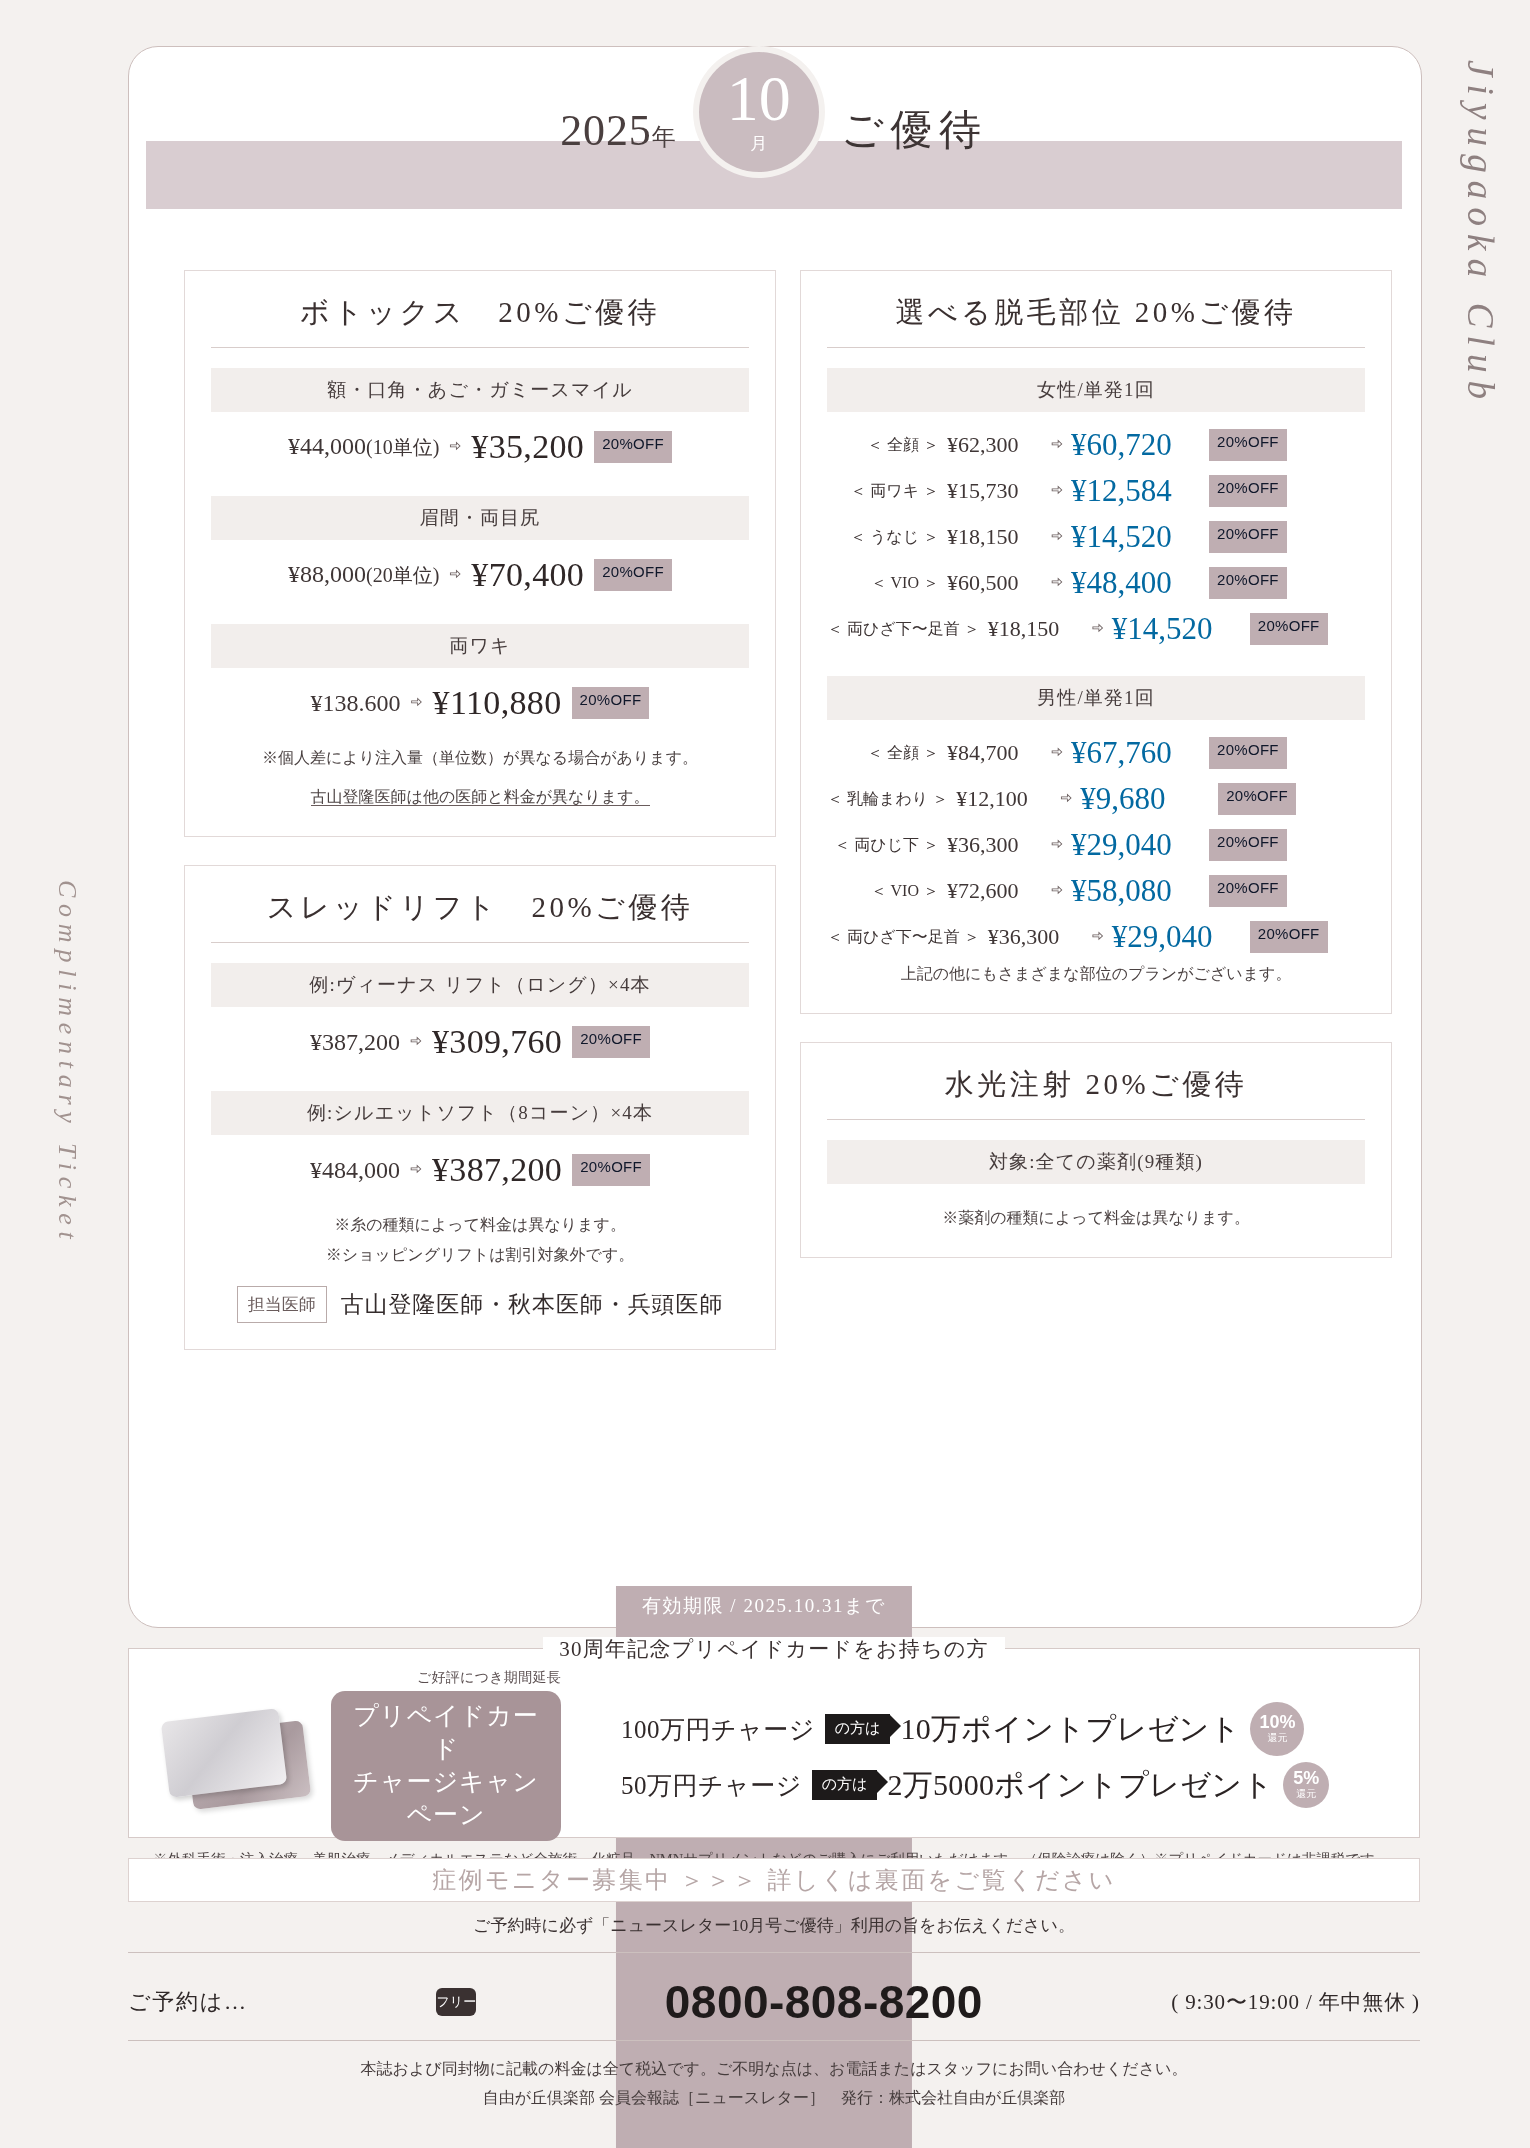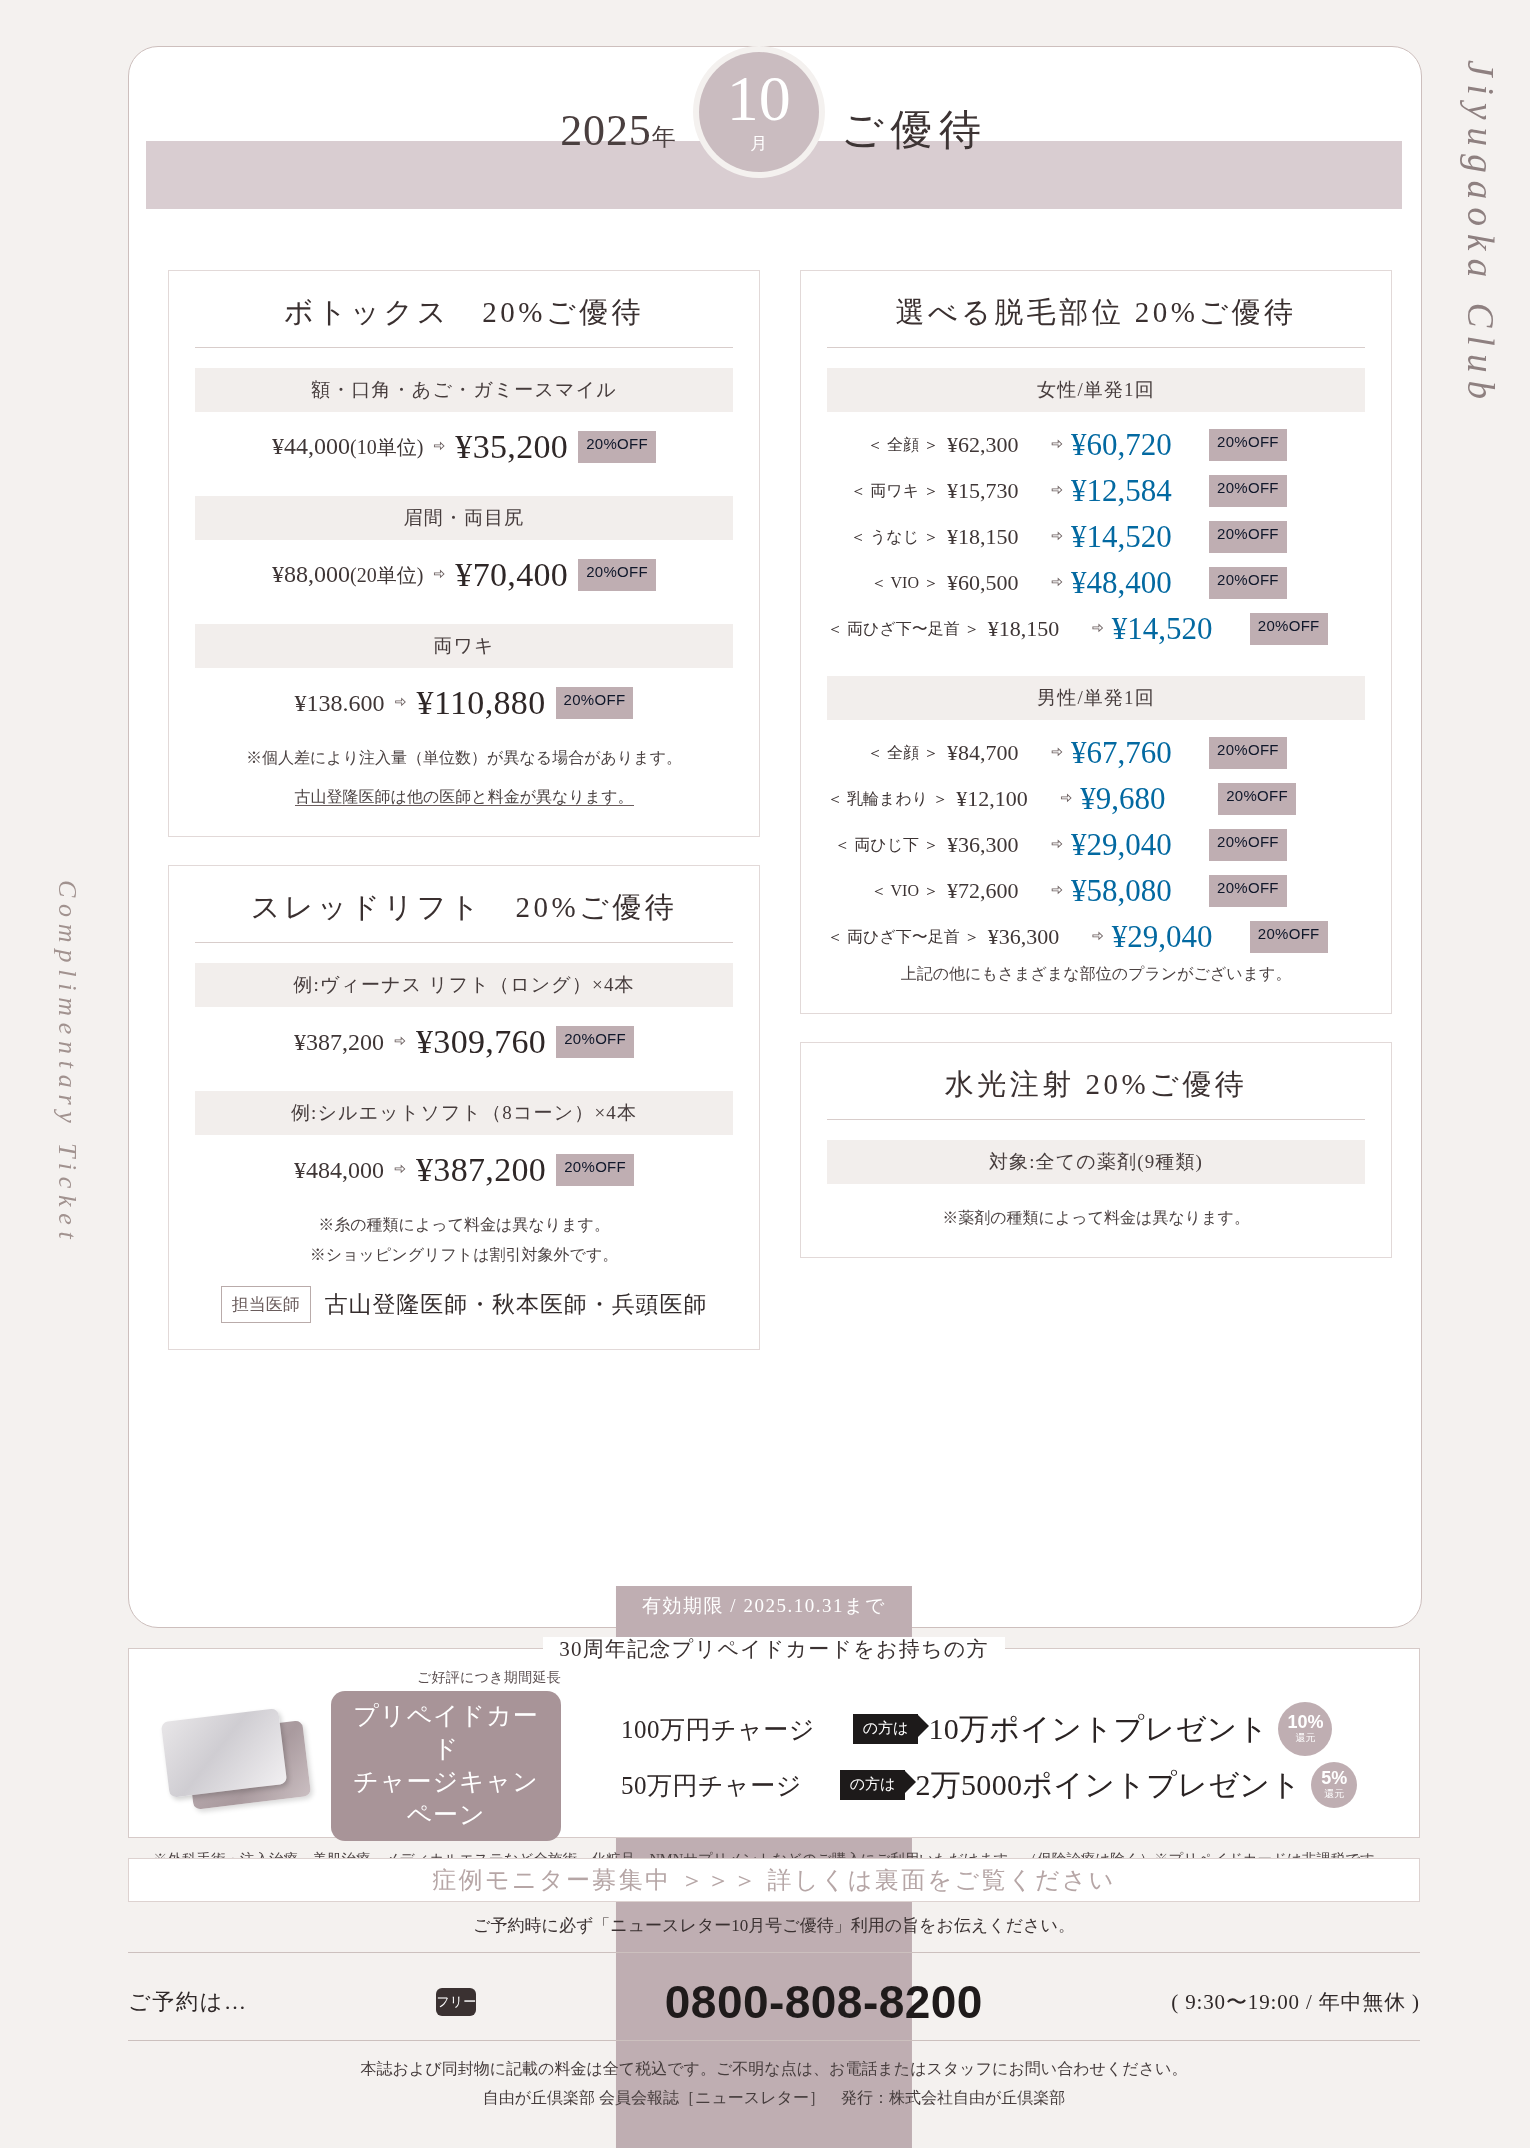--- a/index.html
+++ b/index.html
@@ -74,21 +74,21 @@
     margin:0 18px;
     position:relative;top:-18px;
     box-shadow:0 0 0 6px #f4f1ef;
   }
   .month-num{font-size:64px;line-height:.95;font-family:"Liberation Serif",serif;}
   .month-lbl{font-size:17px;margin-top:2px;}
   .hdr-title{
     font-size:42px;letter-spacing:.16em;color:#3d3434;
   }
   
-  .col-left{position:absolute;left:168px;top:270px;width:592px;}
+  .col-left{position:absolute;left:184px;top:270px;width:592px;}
   .col-right{position:absolute;left:800px;top:270px;width:592px;}
   .box{
     border:1px solid #e2d9d8;
     background:#fff;
     padding:22px 26px 26px;
     margin-bottom:28px;
     box-sizing:border-box;
   }
   .box-title{
     text-align:center;font-size:29px;letter-spacing:.12em;
@@ -188,21 +188,21 @@
   }
   .promo-brand .l1{font-size:14px;color:#5b4f50;background:none;text-align:right;
     margin-bottom:4px;letter-spacing:.02em;}
   .promo-brand .l2{font-size:25px;letter-spacing:.04em;}
   .promo-brand .l3{font-size:25px;letter-spacing:.04em;}
   .charge-col{flex:1 1 auto;}
   .charge-row{display:flex;align-items:center;gap:10px;padding:3px 0;}
   .charge-amt{font-size:25px;color:#2f2727;letter-spacing:.02em;}
   .charge-tag{
     background:#1d1a1a;color:#fff;font-size:15px;padding:5px 10px 6px;
-    position:relative;font-family:Liberation Sans, sans-serif;margin-left:28px;
+    position:relative;font-family:Liberation Sans, sans-serif;
   }
   .charge-tag:after{
     content:"";position:absolute;right:-11px;top:0;border:12px solid transparent;
     border-left-color:#1d1a1a;border-right-width:0;
   }
   .charge-pt{font-size:30px;color:#2a2323;letter-spacing:.01em;}
   .badge{
     width:54px;height:54px;border-radius:50%;background:#bfaeb2;color:#fff;
     display:flex;flex-direction:column;align-items:center;justify-content:center;
     font-family:"Liberation Sans",sans-serif;flex:0 0 auto;

